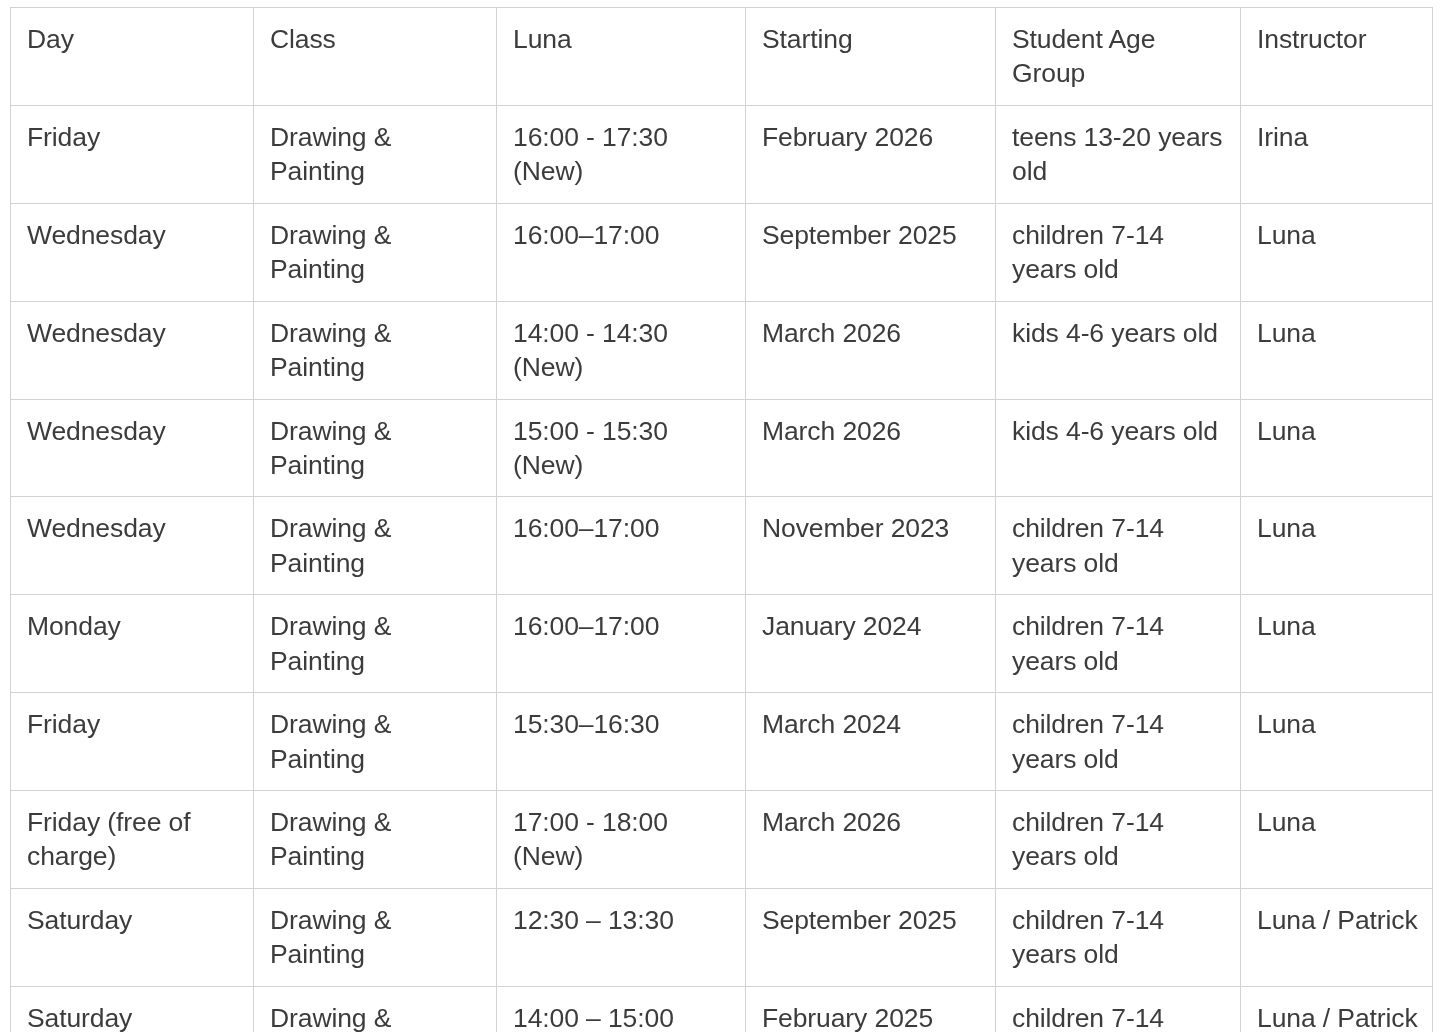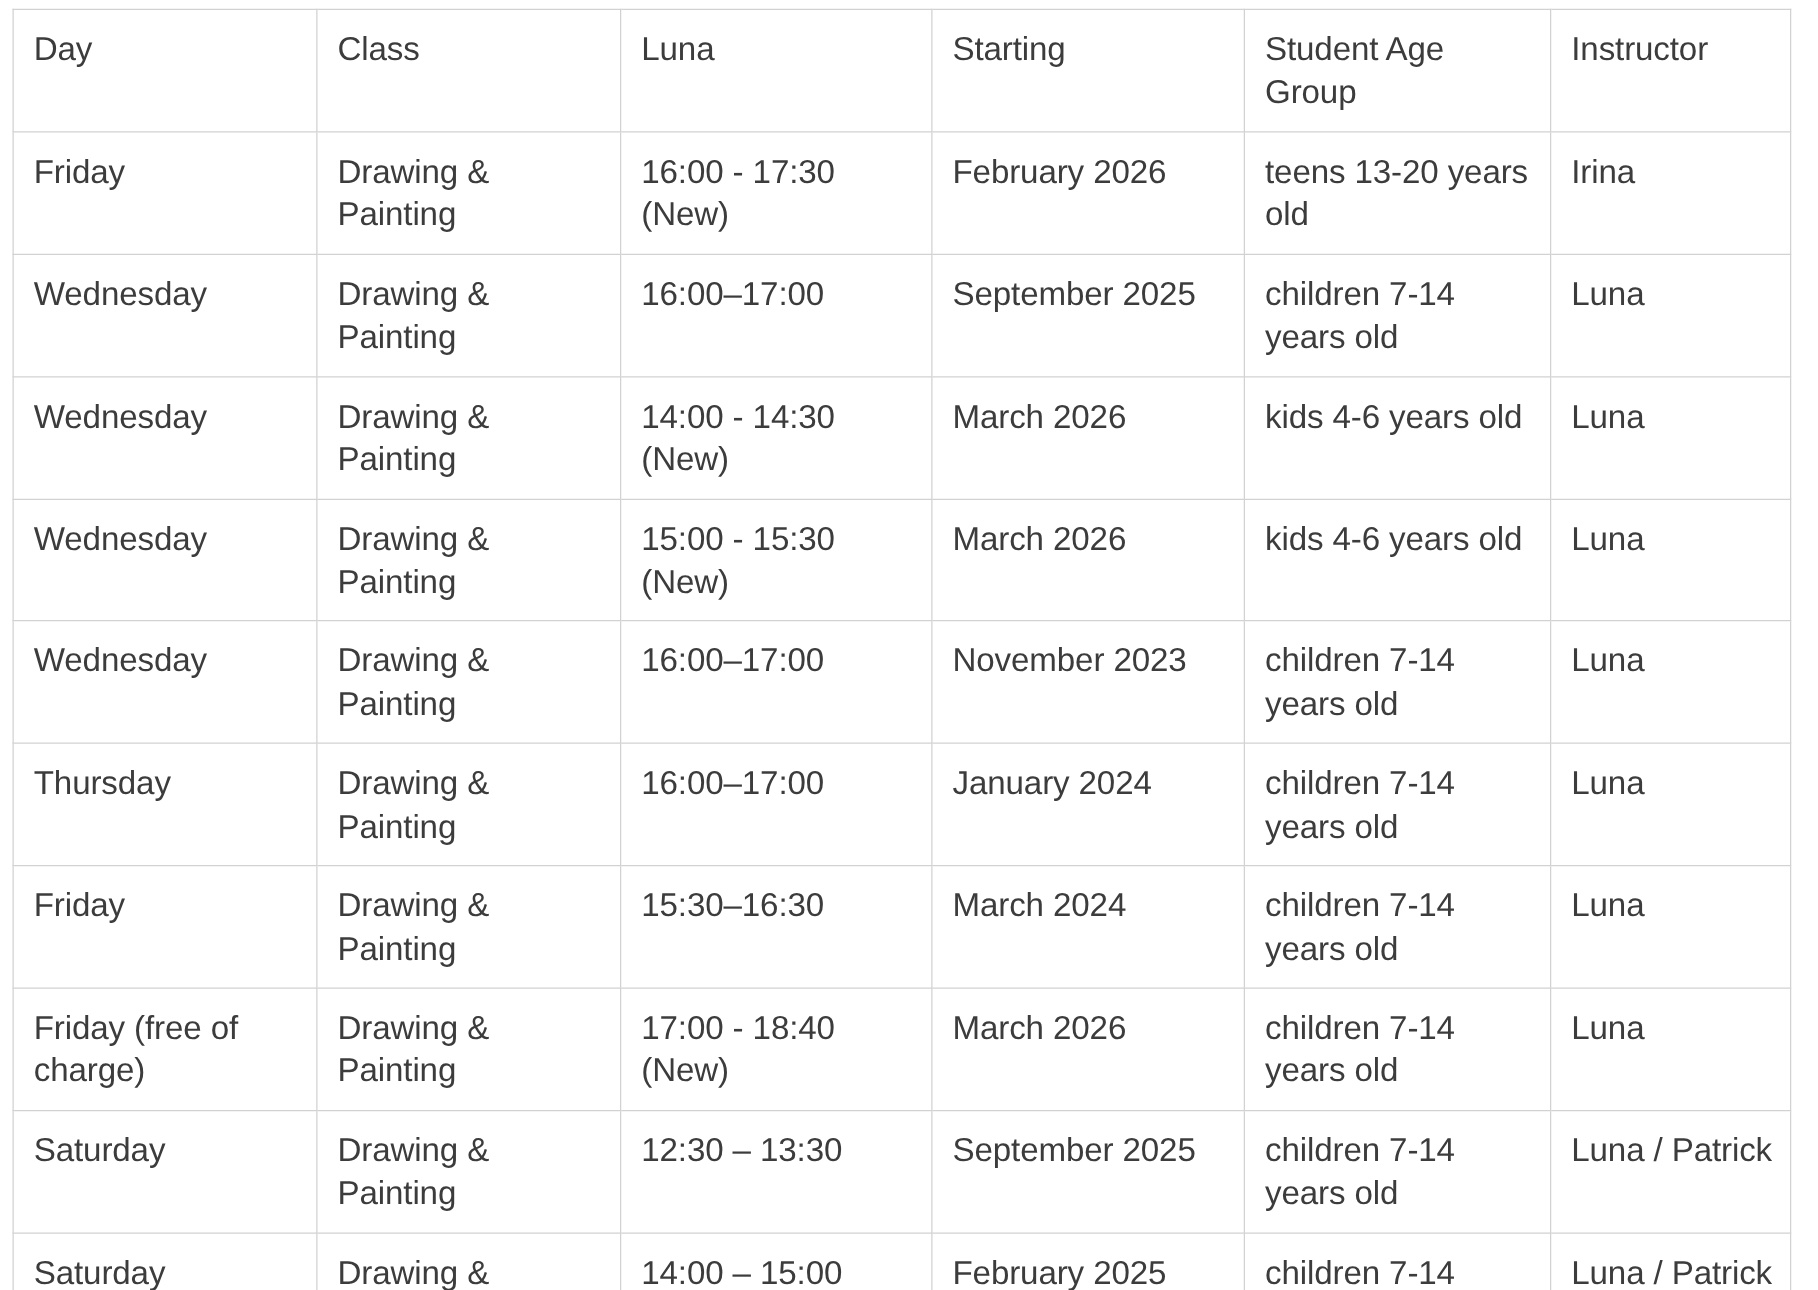--- a/index.html
+++ b/index.html
@@ -111,39 +111,39 @@
         </tr>
         <tr>
           <td>Wednesday</td>
           <td>Drawing &amp; Painting</td>
           <td>16:00–17:00</td>
           <td>November 2023</td>
           <td>children 7-14 years old</td>
           <td>Luna</td>
         </tr>
         <tr>
-          <td>Thursday</td>
+          <td>Monday</td>
           <td>Drawing &amp; Painting</td>
           <td>16:00–17:00</td>
           <td>January 2024</td>
           <td>children 7-14 years old</td>
           <td>Luna</td>
         </tr>
         <tr>
           <td>Friday</td>
           <td>Drawing &amp; Painting</td>
           <td>15:30–16:30</td>
           <td>March 2024</td>
           <td>children 7-14 years old</td>
           <td>Luna</td>
         </tr>
         <tr>
           <td>Friday (free of charge)</td>
           <td>Drawing &amp; Painting</td>
-          <td>17:00 - 18:40 (New)</td>
+          <td>17:00 - 18:00 (New)</td>
           <td>March 2026</td>
           <td>children 7-14 years old</td>
           <td>Luna</td>
         </tr>
         <tr>
           <td>Saturday</td>
           <td>Drawing &amp; Painting</td>
           <td>12:30 – 13:30</td>
           <td>September 2025</td>
           <td>children 7-14 years old</td>

